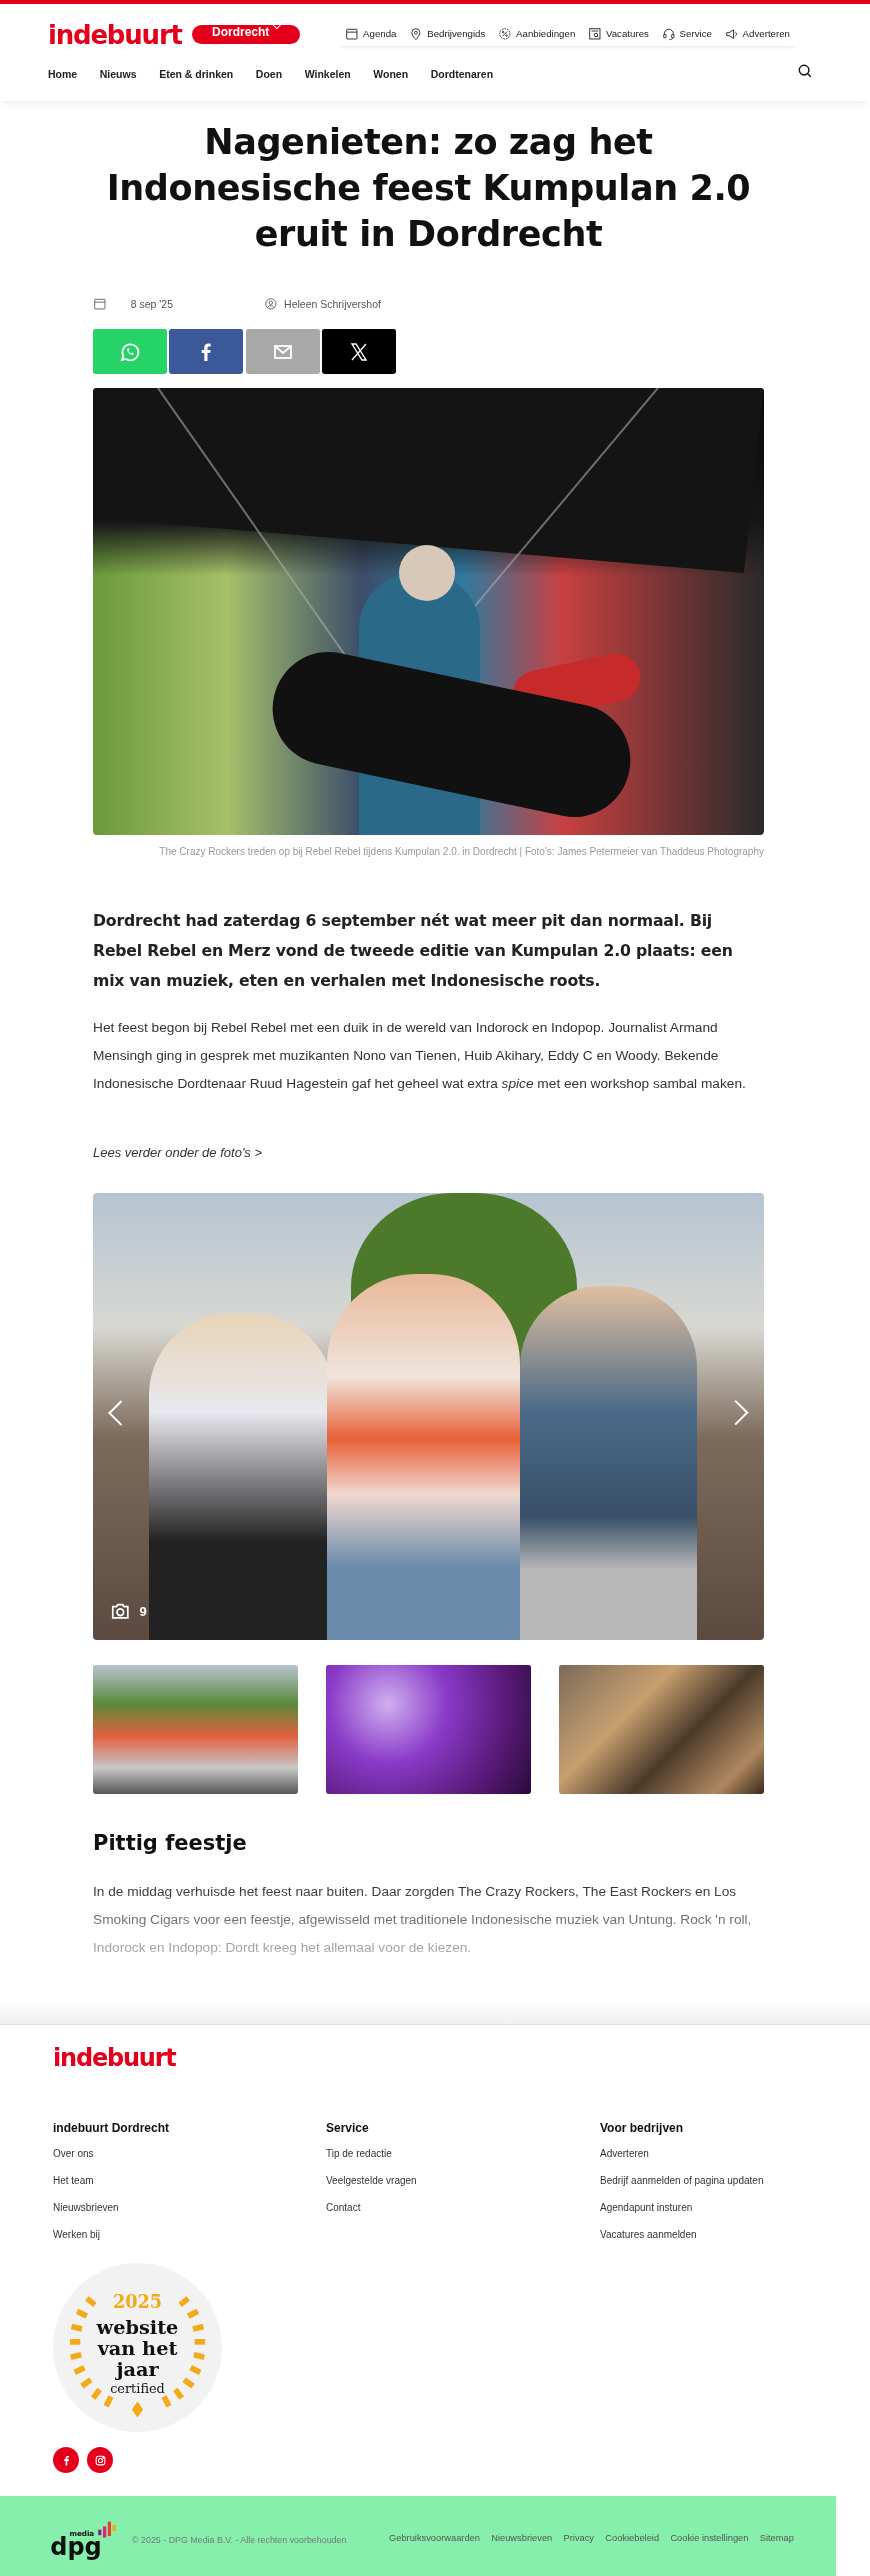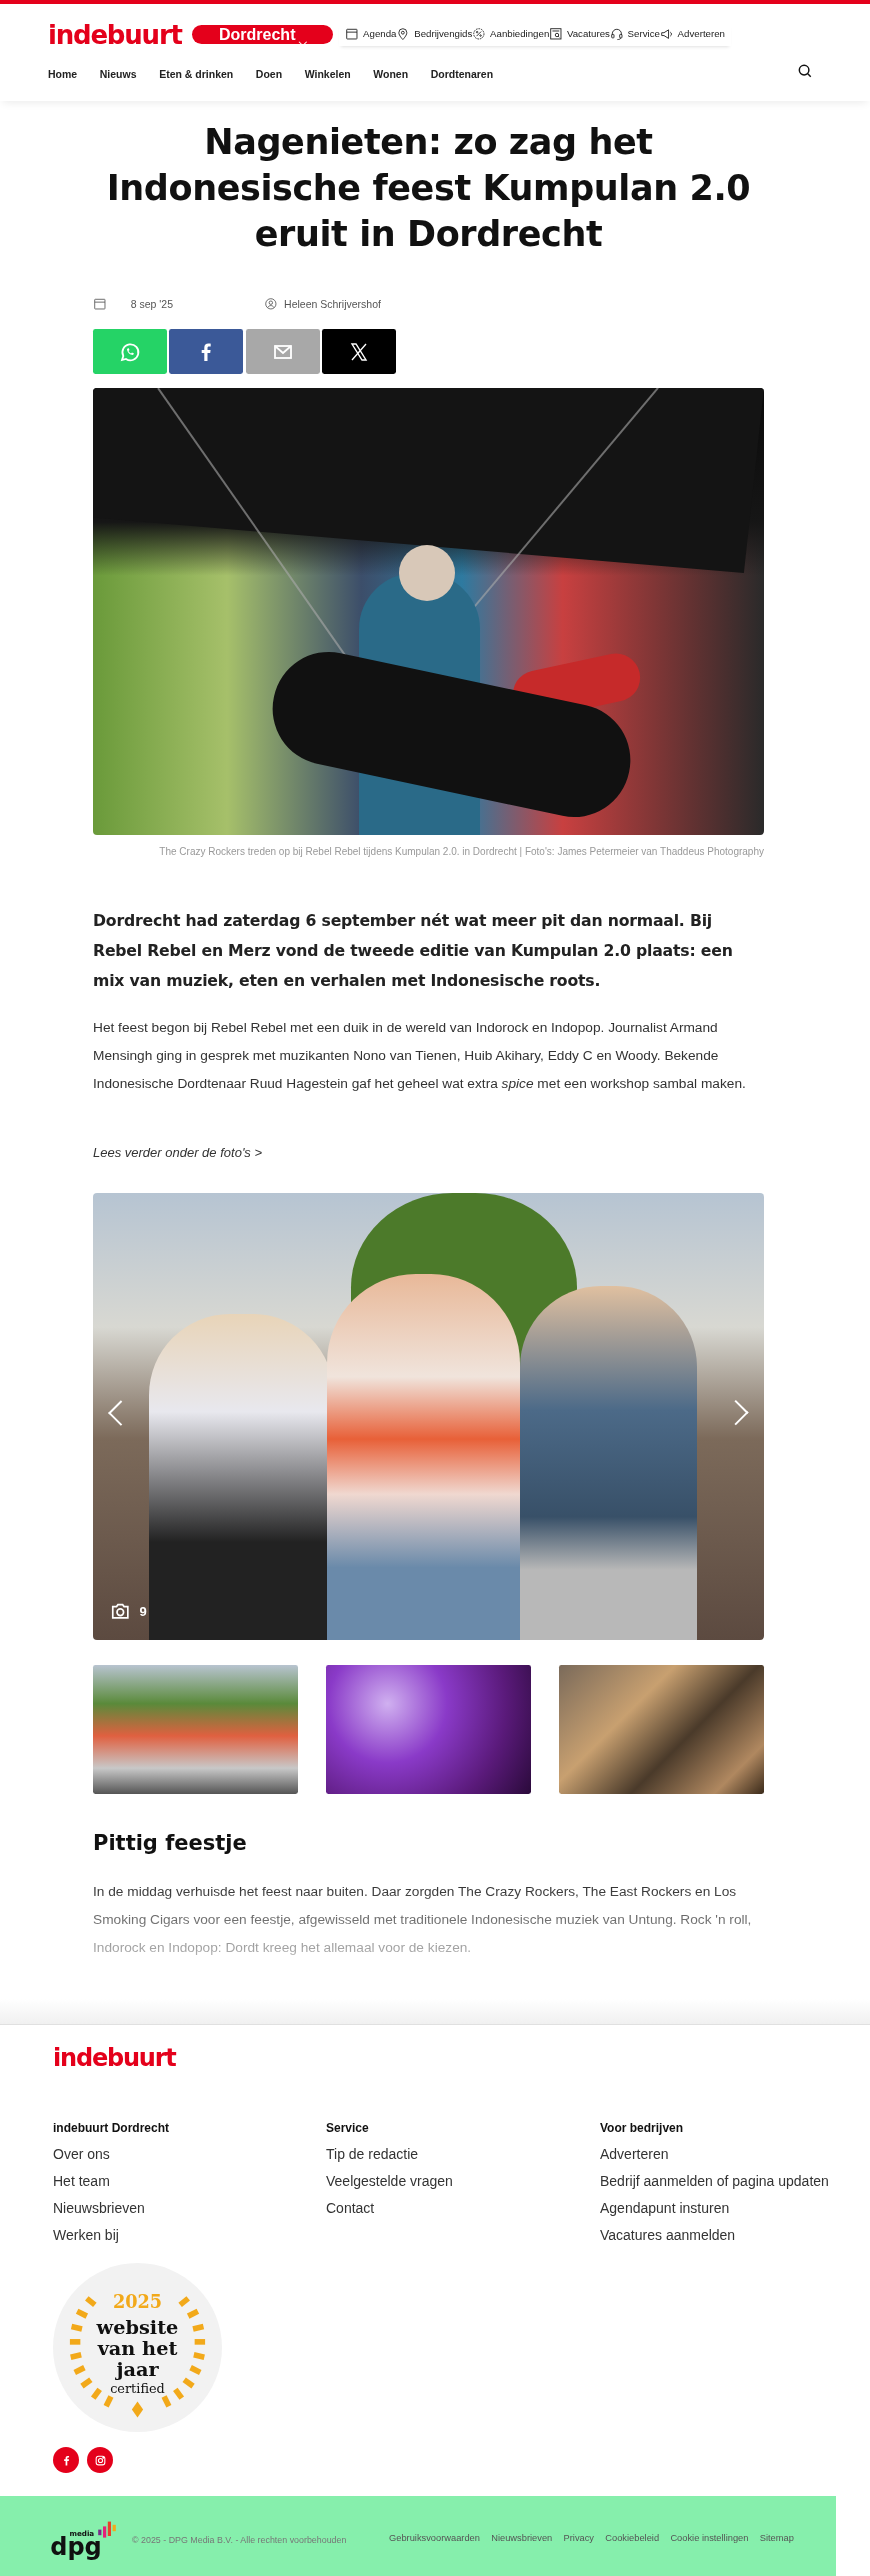--- a/index.html
+++ b/index.html
@@ -2,23 +2,23 @@
 <html style="font-size:13px"><head>
 <meta charset="utf-8">
 <style>
   * { box-sizing: border-box; margin: 0; padding: 0; }
   html, body { width: 870px; background: #fff; }
   body { font-family: "Liberation Sans", sans-serif; color: #111; position: relative; height: 2576px; overflow: hidden; }
 
   .topbar { height: 4px; background: #e4001b; }
   .header { position: relative; height: 97px; background: #fff; box-shadow: 0 4.8px 8px -3.2px rgba(0,0,0,0.08); }
   .logo { position: absolute; left: 48px; top: 17.7px; font-family: "DejaVu Sans", sans-serif; font-weight: bold; font-size: 26px; color: #e4001b; letter-spacing: -1.2px; line-height: 27px; }
-  .city-pill { position: absolute; left: 192px; top: 21px; height: 19.3px; padding: 0 27px; border-radius: 9.7px; background: #e4001b; color: #fff; font-size: 16px; font-weight: bold; display: flex; align-items: flex-end; gap: 4.8px; }
+  .city-pill { position: absolute; left: 192px; top: 21px; height: 19.3px; padding: 0 20px; border-radius: 9.7px; background: #e4001b; color: #fff; font-size: 12px; font-weight: bold; display: flex; align-items: flex-start; gap: 4.8px; }
   .city-pill .chev { width: 5.6px; height: 5.6px; border-right: 1.6px solid #fff; border-bottom: 1.6px solid #fff; transform: rotate(45deg); margin-top: -3.2px; }
-  .utility { position: absolute; left: 339px; top: 17.7px; height: 24px; display: flex; align-items: center; padding: 0 6.4px; box-shadow: 0 3.2px 3.2px -2.4px rgba(0,0,0,0.12); }
+  .utility { position: absolute; left: 339px; top: 17.7px; height: 24px; display: flex; align-items: center; gap: 13px; padding: 0 6.4px; box-shadow: 0 3.2px 3.2px -2.4px rgba(0,0,0,0.12); }
   .util-item { display: flex; align-items: center; gap: 4px; font-size: 9.7px; color: #222; }
   .util-item svg { width: 13.7px; height: 13.7px; }
   .mainnav { position: absolute; left: 48px; top: 64px; display: flex; gap: 22.6px; font-size: 10.5px; font-weight: bold; color: #222; }
   .search-btn { position: absolute; left: 796px; top: 58px; width: 17.7px; height: 17.7px; }
 
   .article { position: absolute; left: 93px; width: 671px; }
   .title { top: 119px; font-family: "DejaVu Sans", sans-serif; font-weight: bold; font-size: 35px; line-height: 46px; letter-spacing: -0.4px; color: #111; text-align: center; }
   .meta { top: 297px; display: flex; align-items: center; font-size: 10.5px; color: #555; }
   .meta-item { display: flex; align-items: center; gap: 6.4px; }
   .meta-item svg { width: 13.7px; height: 13.7px; }
@@ -63,21 +63,21 @@
   .t3 { background: linear-gradient(135deg, #7a6a5a 0%, #c8a070 35%, #4a3a2a 60%, #b08860 85%, #3a2a1a 100%); }
 
   .subhead { top: 1831px; font-family: "DejaVu Sans", sans-serif; font-size: 21px; font-weight: bold; color: #111; }
   .p2 { top: 1878px; }
   .fade { position:absolute; left:0; top: 1886px; width: 870px; height: 137px; background: linear-gradient(180deg, rgba(255,255,255,0) 0%, rgba(255,255,255,0.85) 70%, #fff 100%); }
 
   .footer-top { position:absolute; left:0; top: 1999px; width: 870px; height: 26px; background: linear-gradient(180deg, #fff 0%, #f0f0f0 100%); border-bottom: 0.8px solid #e0e0e0; }
   .f-logo { position:absolute; left: 53px; top: 2044px; font-family: "DejaVu Sans", sans-serif; font-weight: bold; font-size: 24px; color: #e4001b; letter-spacing: -1.2px; }
   .f-col { position:absolute; top: 2102px; }
   .f-col h4 { font-size: 12px; font-weight: bold; color: #111; margin-bottom: 11.3px; margin-top: 19px; }
-  .f-col a { display:block; font-size: 14px; color: #333; text-decoration: none; height: 27px; line-height: 16px; }
+  .f-col a { display:block; font-size: 10px; color: #333; text-decoration: none; height: 27px; line-height: 16px; }
   .badge { position:absolute; left: 53px; top: 2263px; width: 169px; height: 169px; }
   .socials { position:absolute; left: 53px; top: 2447px; display:flex; gap: 8px; }
   .soc { width: 26px; height: 26px; border-radius: 50%; background: #e4001b; display:flex; align-items:center; justify-content:center; }
   .soc svg { width: 13px; height: 13px; }
 
   .bottombar { position:absolute; left:0; top: 2496px; width: 836px; height: 80px; background: #86efac; }
   .dpg { position:absolute; left: 50px; top: 24px; width: 74px; height: 40px; }
   .copyright { position:absolute; left: 132px; top: 39px; font-size: 8.9px; color: #777; }
   .legal { position:absolute; left: 389px; top: 37px; display:flex; gap: 11.3px; font-size: 9.3px; color: #555; }
 </style>

